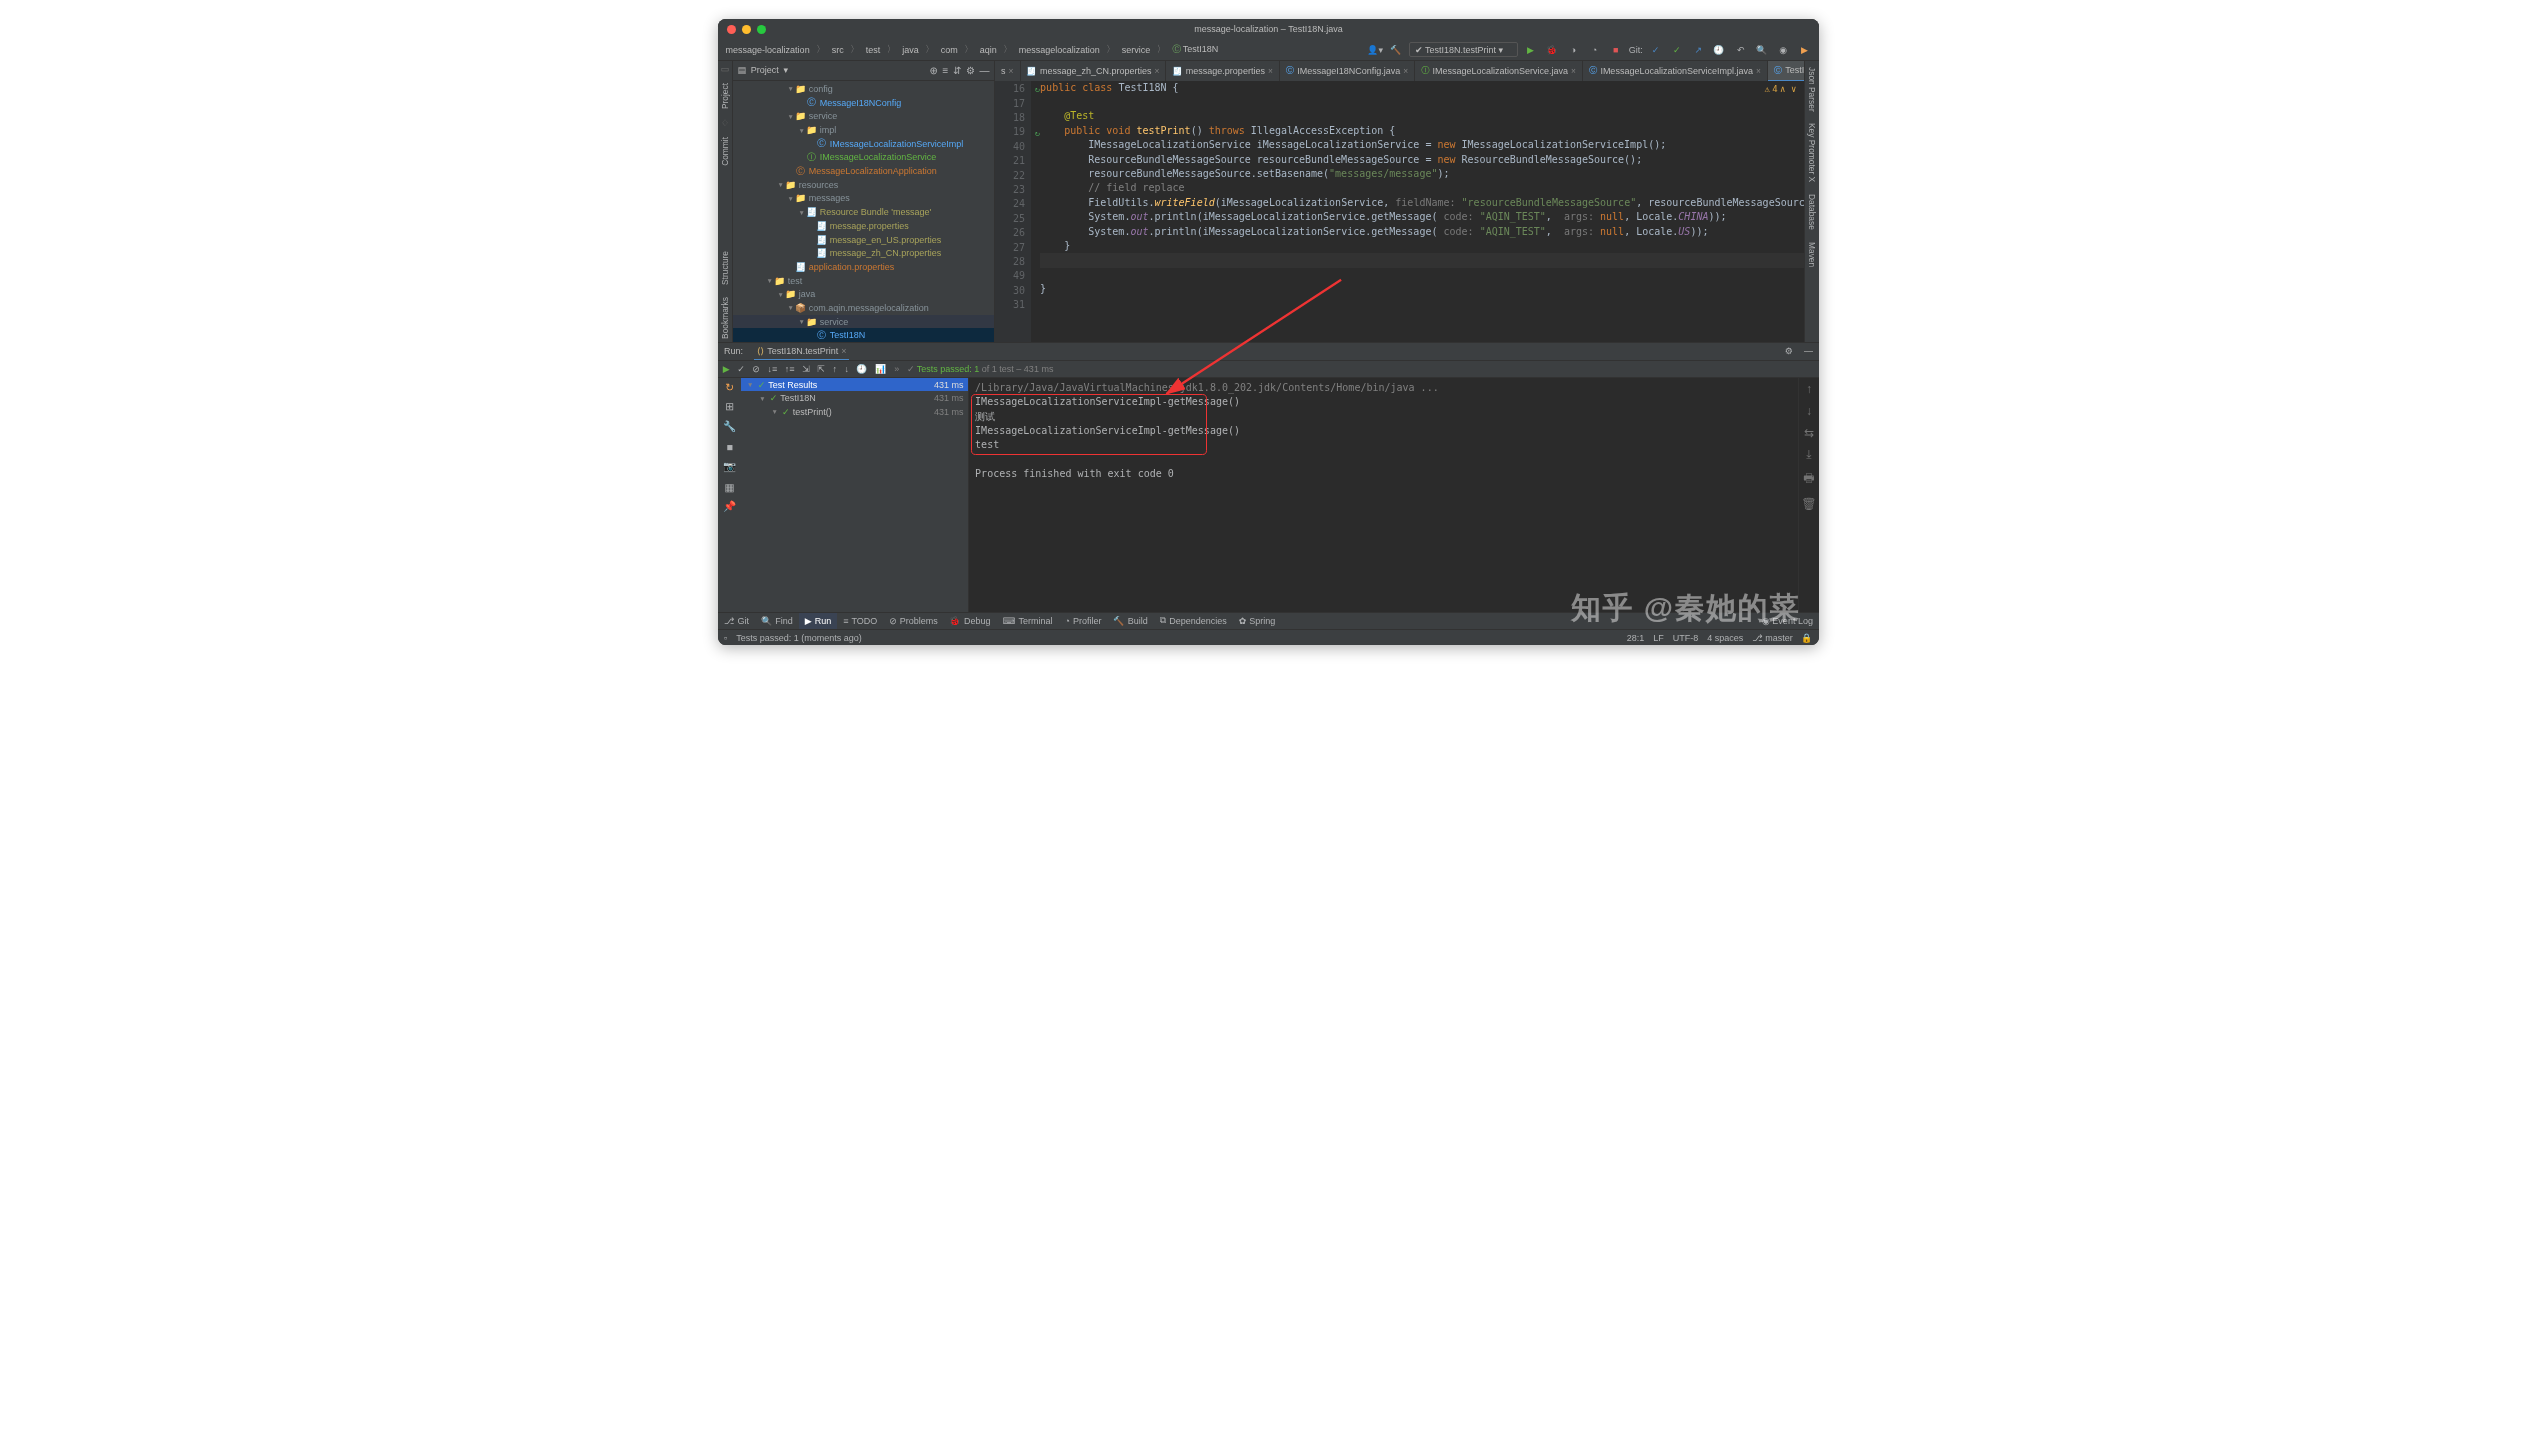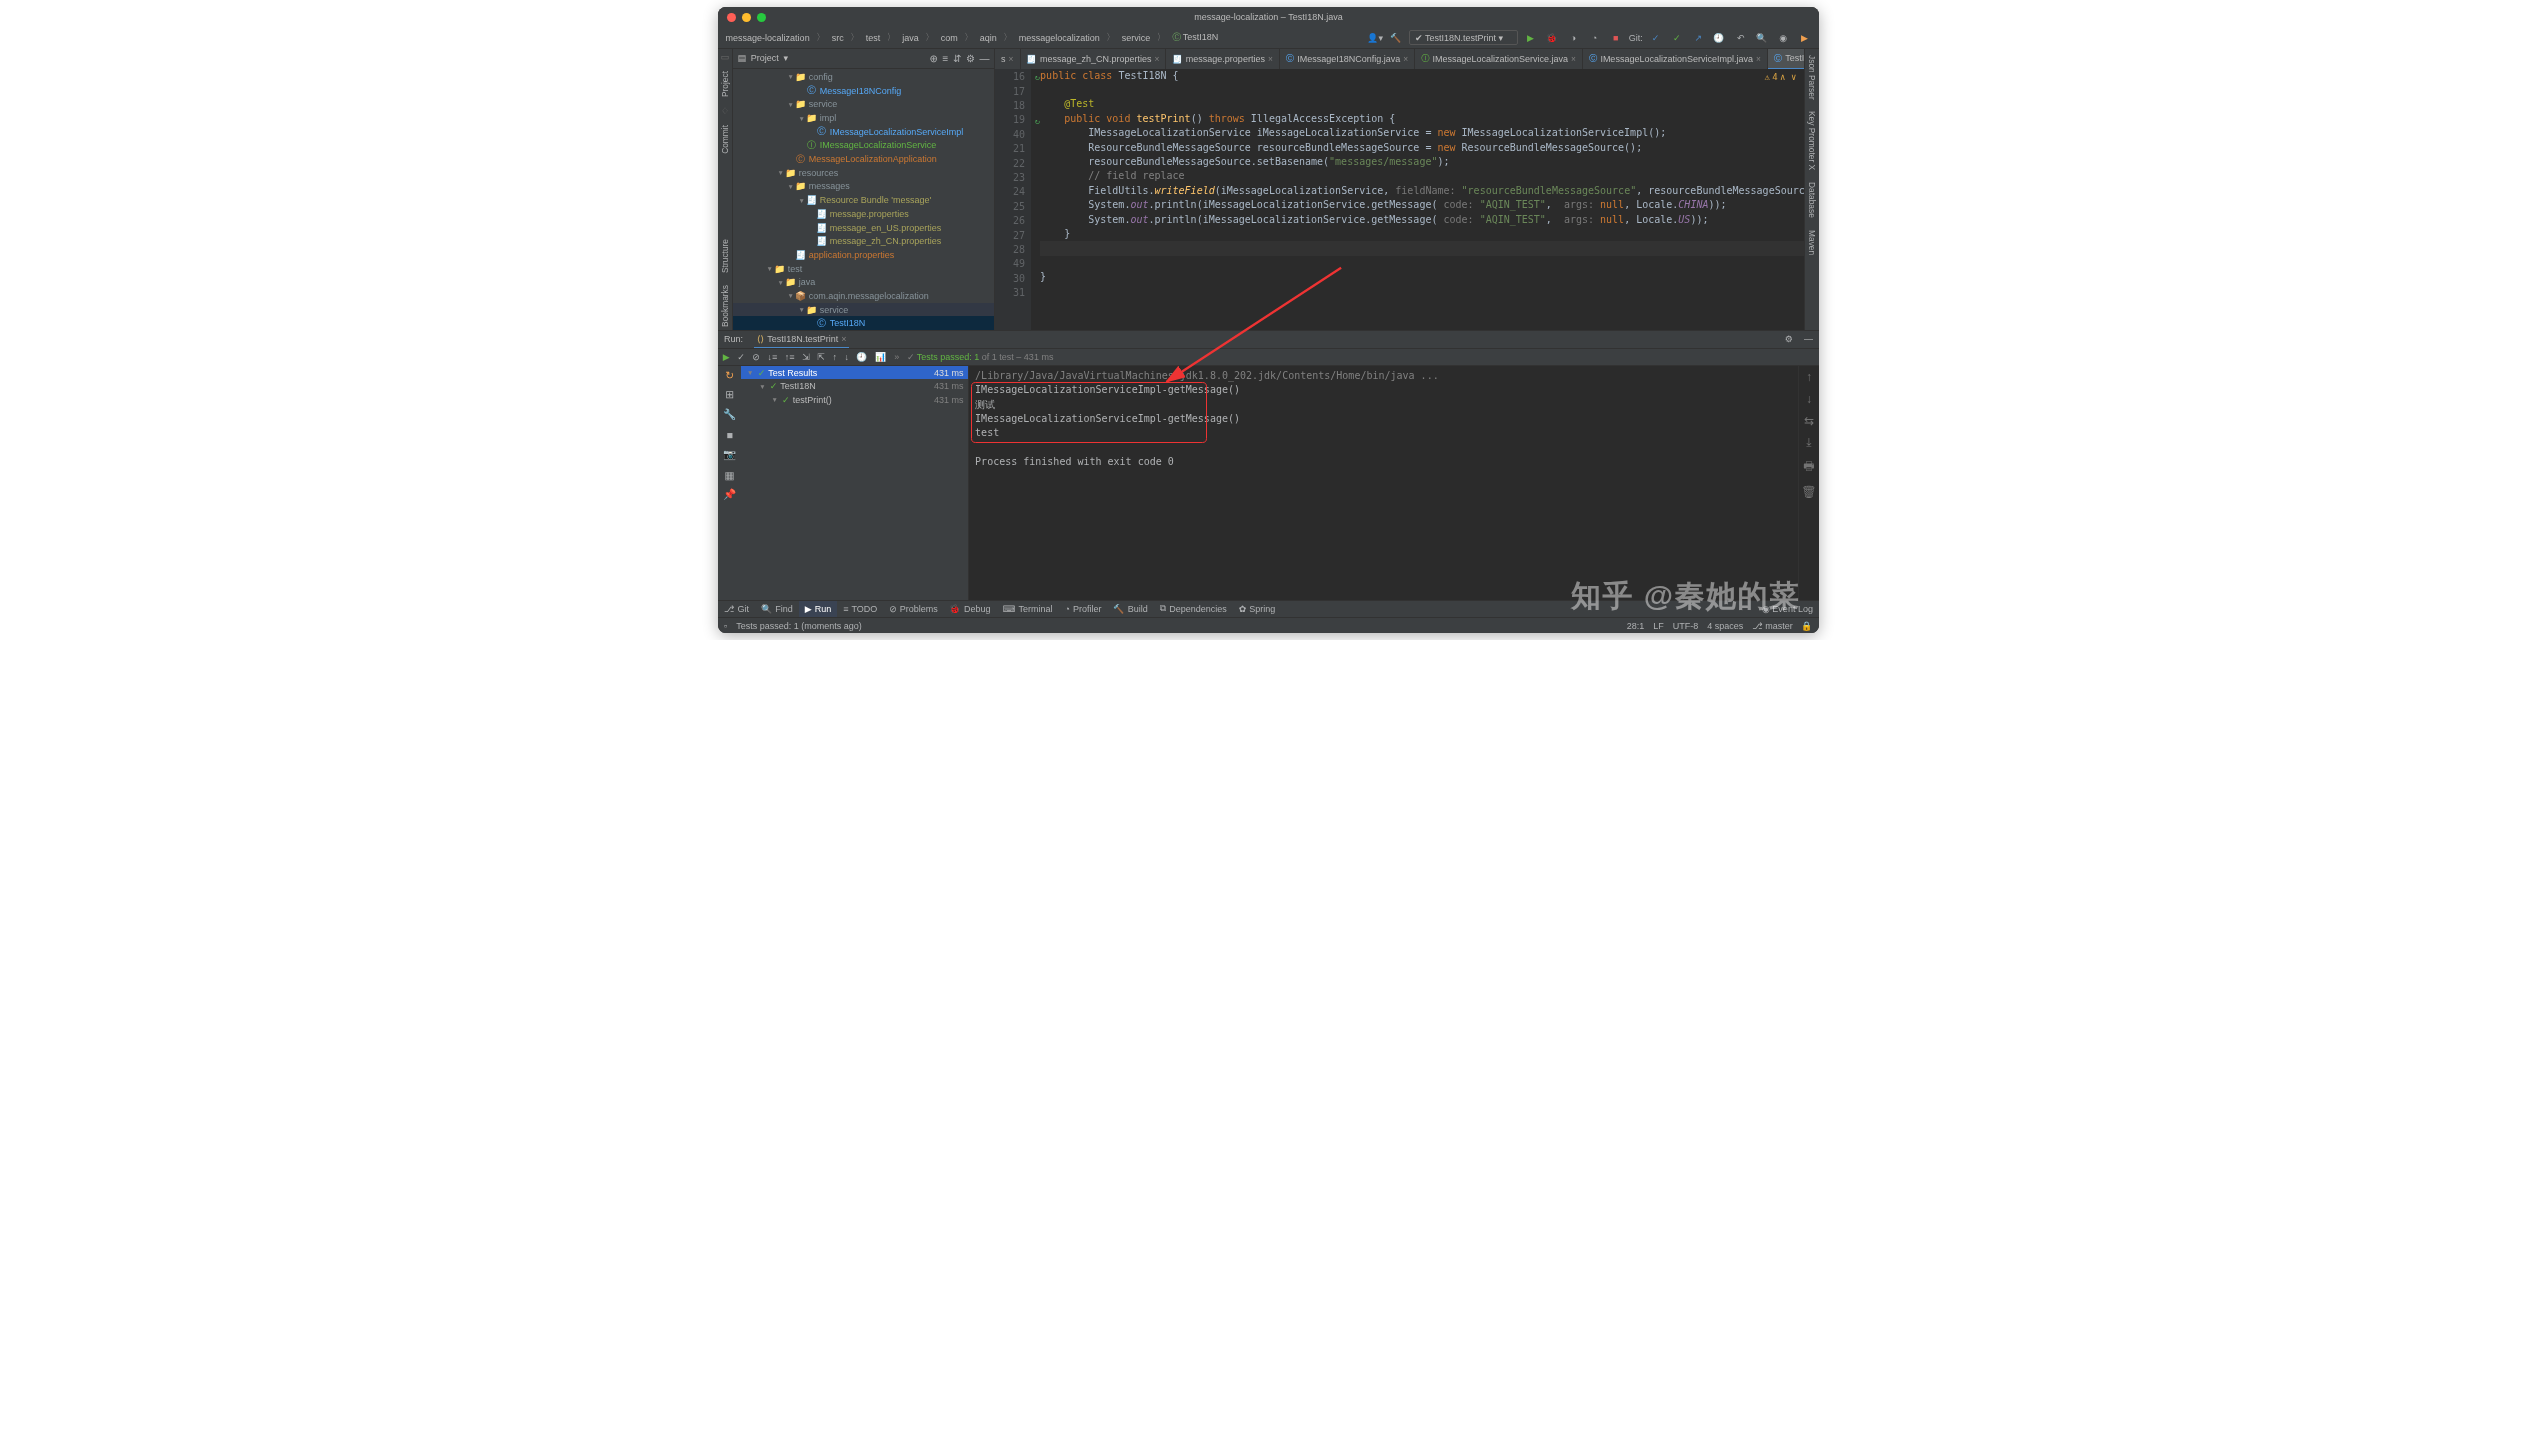--- a/index.html
+++ b/index.html
@@ -1,17 +1,17 @@
 <!DOCTYPE html>
 <html style="font-size:12px"><head>
 <meta charset="utf-8">
 <style>
 * { margin: 0; padding: 0; box-sizing: border-box; }
 body { font-family: -apple-system, BlinkMacSystemFont, 'Segoe UI', sans-serif; background: #ffffff; overflow: hidden; }
-.wrap { width: 1110px; height: 636px; margin: 2px auto; position: relative; }
+.wrap { width: 1110px; height: 636px; margin: 14px auto; position: relative; }
 .ide { position: absolute; inset: 4.6px; background: #2b2b2b; border-radius: 7.6px; box-shadow: 0 3px 15px rgba(0,0,0,0.3); display: flex; flex-direction: column; overflow: hidden; }
 .titlebar { height: 21px; background: #3c3f41; display: flex; align-items: center; position: relative; }
 .traffic { display: flex; gap: 6px; padding-left: 9px; }
 .dot { width: 9px; height: 9px; border-radius: 50%; }
 .dot.red { background: #ff5f56; } .dot.yellow { background: #ffbd2e; } .dot.green { background: #27c93f; }
 .title { position: absolute; left: 50%; transform: translateX(-50%); color: #bbbbbb; font-size: 9px; }
 .navbar { height: 21px; background: #3c3f41; border-bottom: 0.8px solid #323232; display: flex; align-items: center; padding: 0 6px; color: #bbbbbb; font-size: 9px; }
 .crumbs { display: flex; align-items: center; gap: 5px; flex: 1; }
 .crumb { padding: 0 1.5px; cursor: pointer; }
 .sep { color: #808080; }

